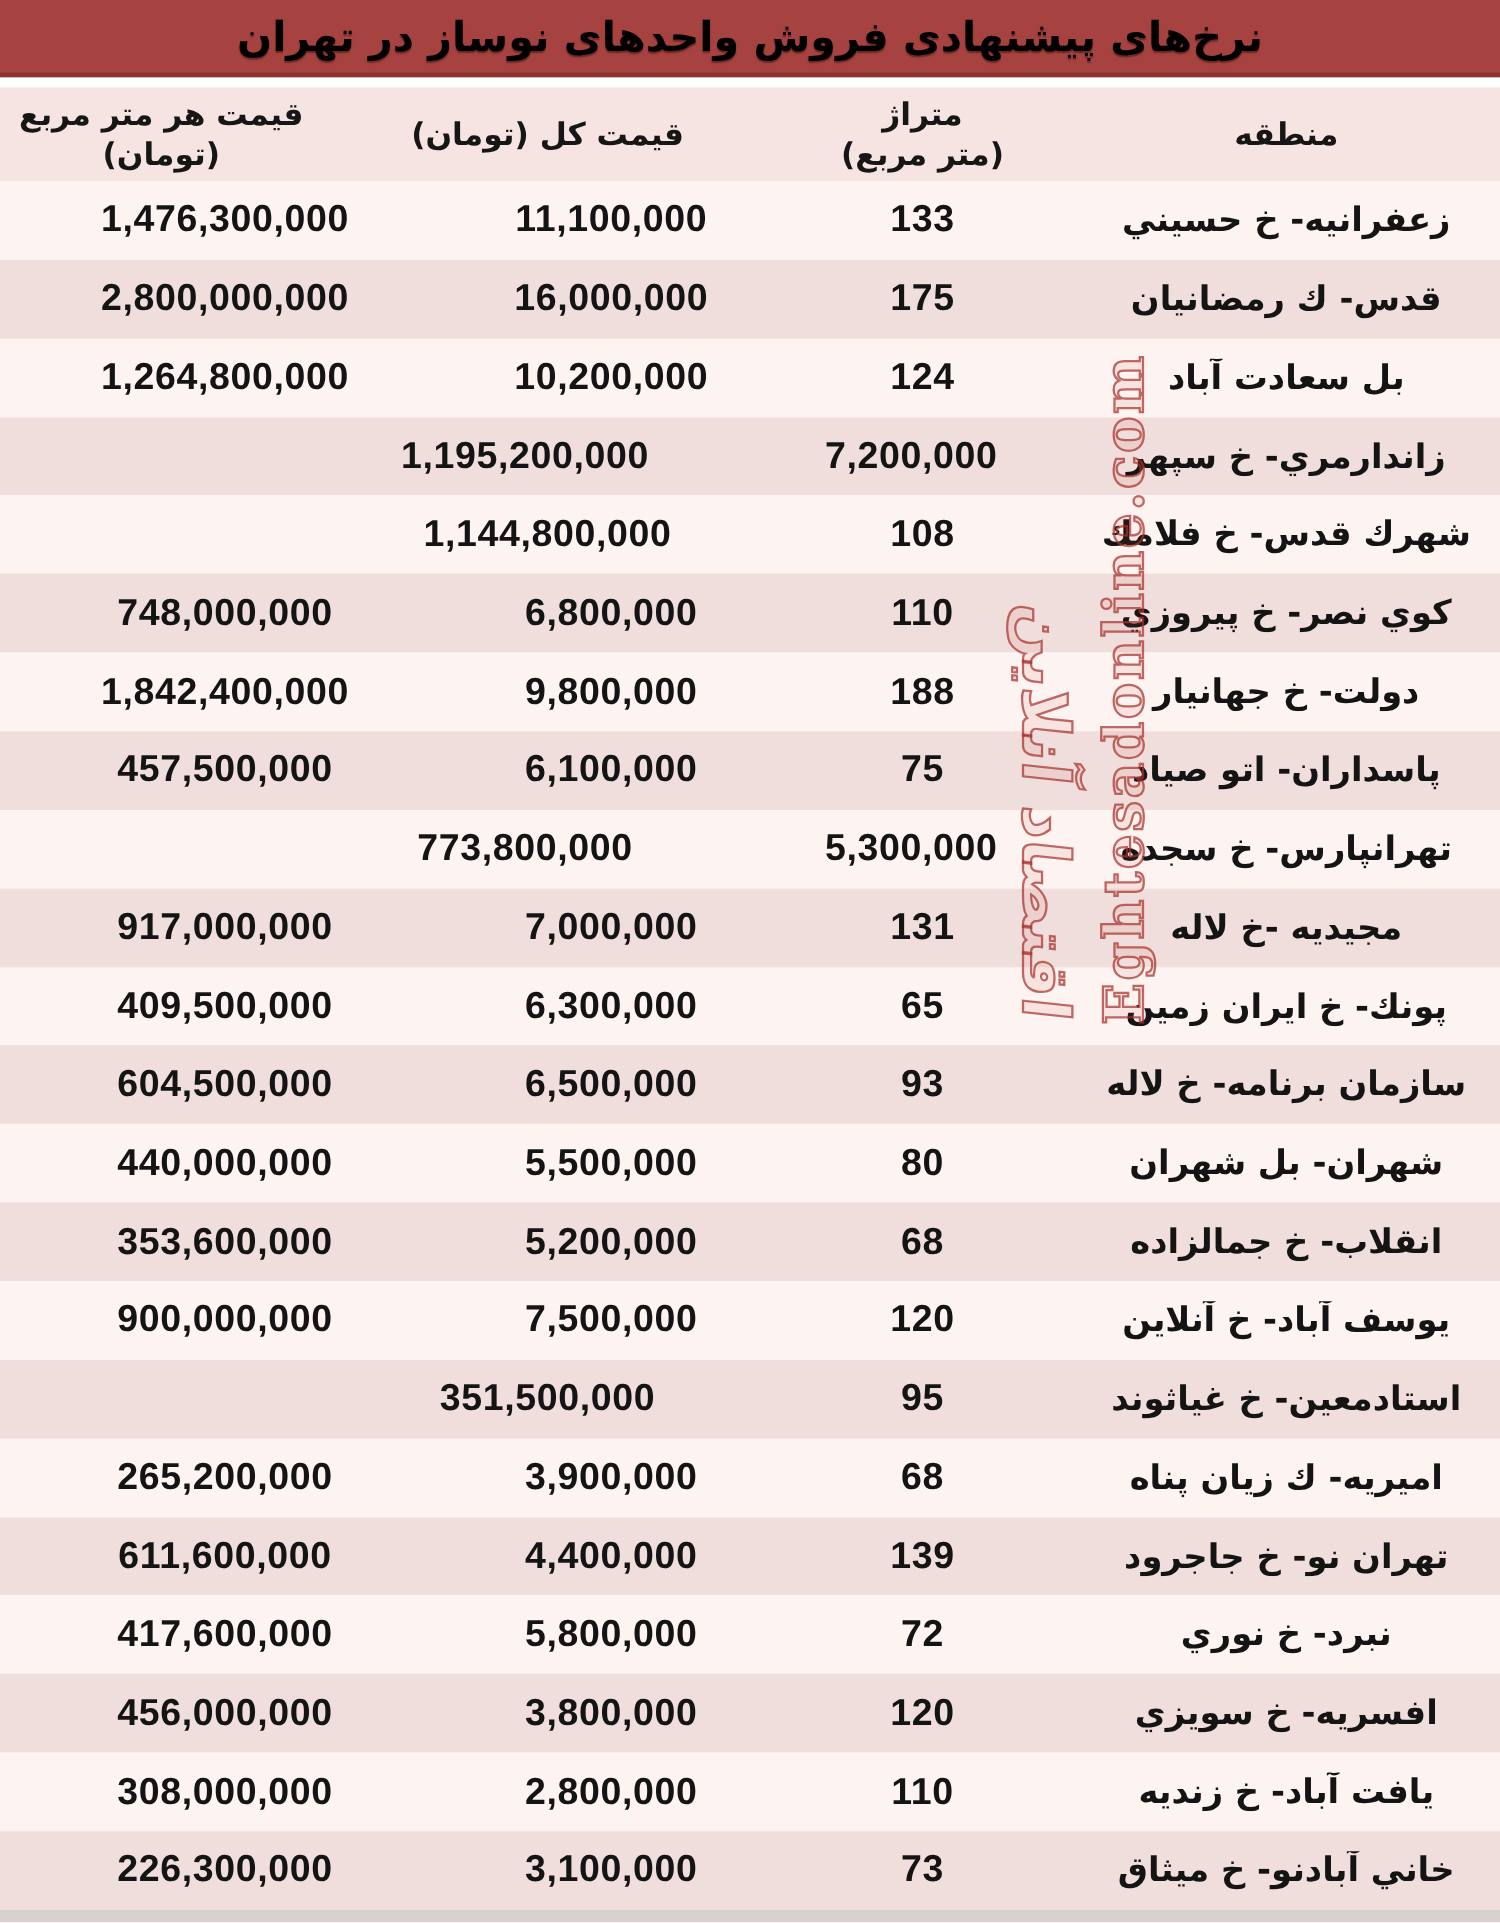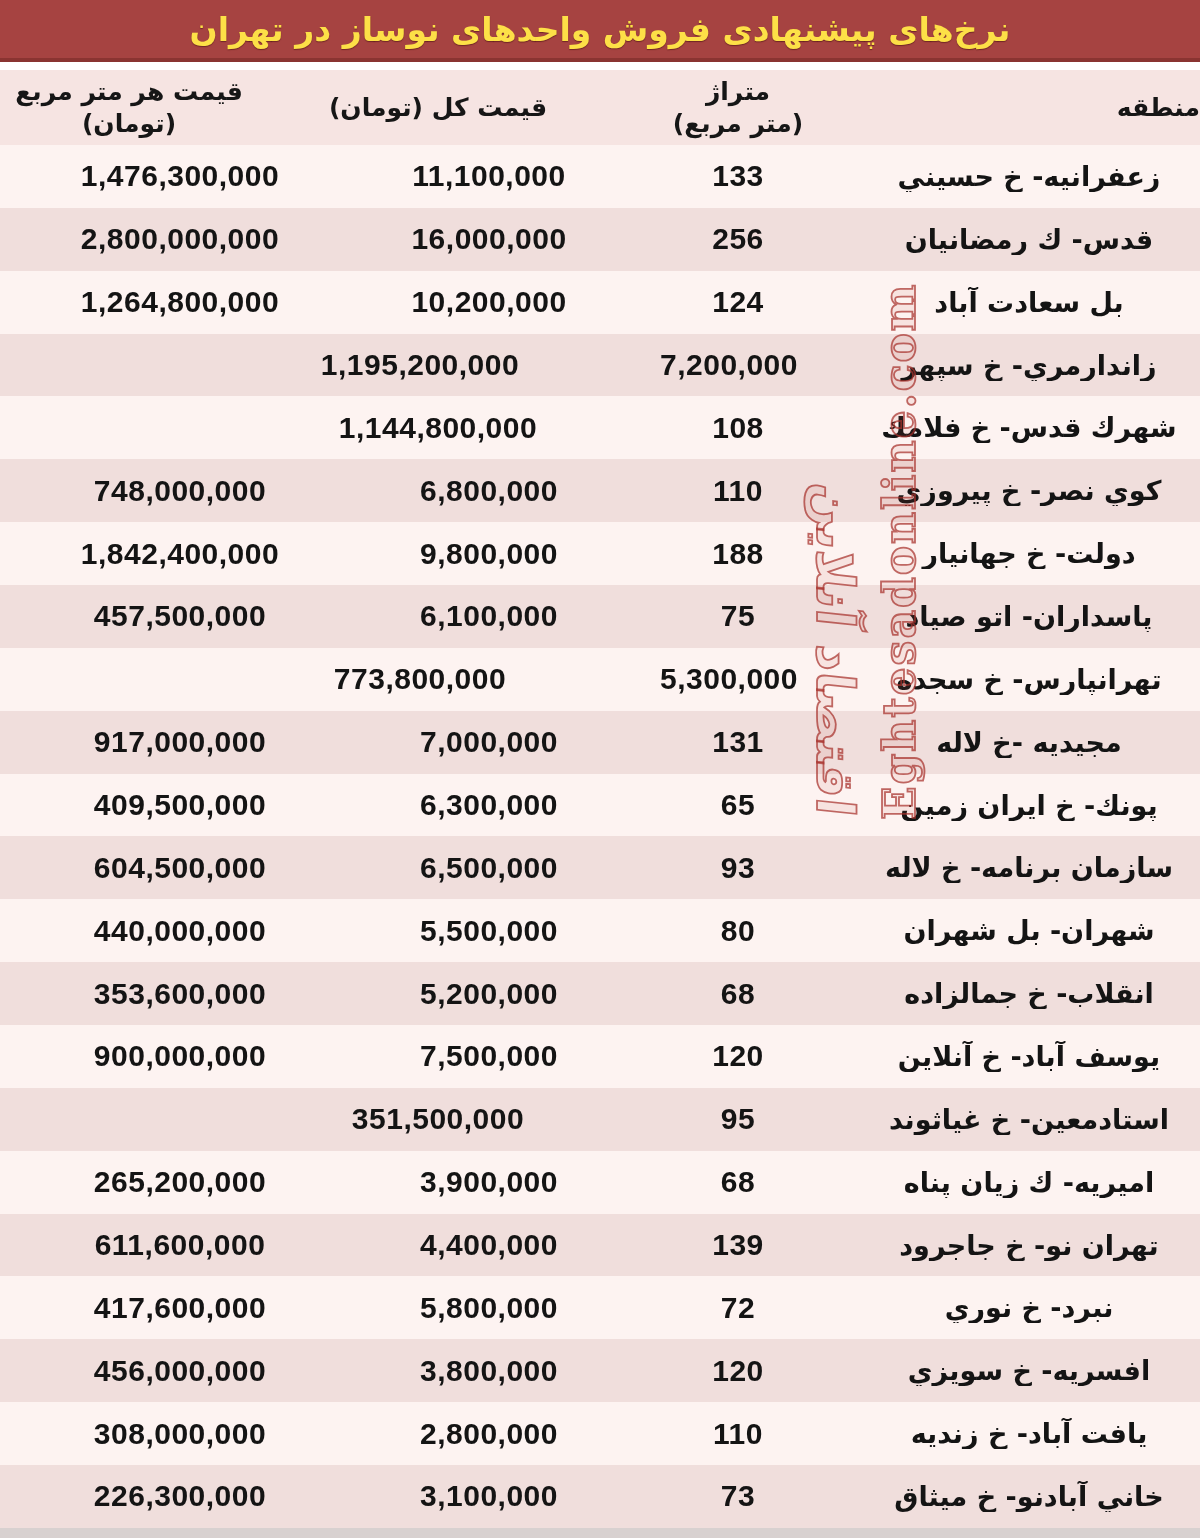--- a/index.html
+++ b/index.html
@@ -6,31 +6,31 @@
   .page {
     position:relative; width:1200px; height:1538px;
     background:#fdf3f1; overflow:hidden;
     font-family:"DejaVu Sans", sans-serif;
   }
   .title-bar {
     height:58px; background:#a64341; border-bottom:4px solid #8a3431;
     display:flex; align-items:center; justify-content:center;
   }
   .title-text {
-    color:#fde047; font-size:33px; font-weight:bold; direction:rtl;
+    color:#000000; font-size:33px; font-weight:bold; direction:rtl;
     text-shadow:0 1px 1px rgba(60,10,10,0.5);
   }
   .white-gap { height:8px; background:#ffffff; }
   .header-row {
     height:75px; background:#f6e4e2; direction:rtl;
     display:flex; align-items:center;
     font-weight:bold; color:#161616; font-size:25px; text-align:center;
   }
   .hcell { display:flex; flex-direction:column; justify-content:center; line-height:1.25; }
-  .col-region { width:28.5%;text-align:right; }
+  .col-region { width:28.5%; }
   .col-area   { width:20%;   }
   .col-price  { width:21.5%; }
   .col-total  { width:30%;   }
   .table-body { }
   .row {
     height:62.86px; display:flex; direction:rtl; align-items:center;
   }
   .row.light { background:#fdf3f1; }
   .row.dark  { background:#f0dedc; }
   .cell { text-align:center; color:#141414; overflow:hidden; white-space:nowrap; }
@@ -91,21 +91,21 @@
 
   <div class="table-body">
       <div class="row light">
       <div class="cell region col-region">زعفرانيه- خ حسيني</div>
       <div class="cell num col-area">133</div>
       <div class="cell num col-price">11,100,000</div>
       <div class="cell num col-total">1,476,300,000</div>
     </div>
       <div class="row dark">
       <div class="cell region col-region">قدس- ك رمضانيان</div>
-      <div class="cell num col-area">256</div>
+      <div class="cell num col-area">175</div>
       <div class="cell num col-price">16,000,000</div>
       <div class="cell num col-total">2,800,000,000</div>
     </div>
       <div class="row light">
       <div class="cell region col-region">بل سعادت آباد</div>
       <div class="cell num col-area">124</div>
       <div class="cell num col-price">10,200,000</div>
       <div class="cell num col-total">1,264,800,000</div>
     </div>
       <div class="row dark">

